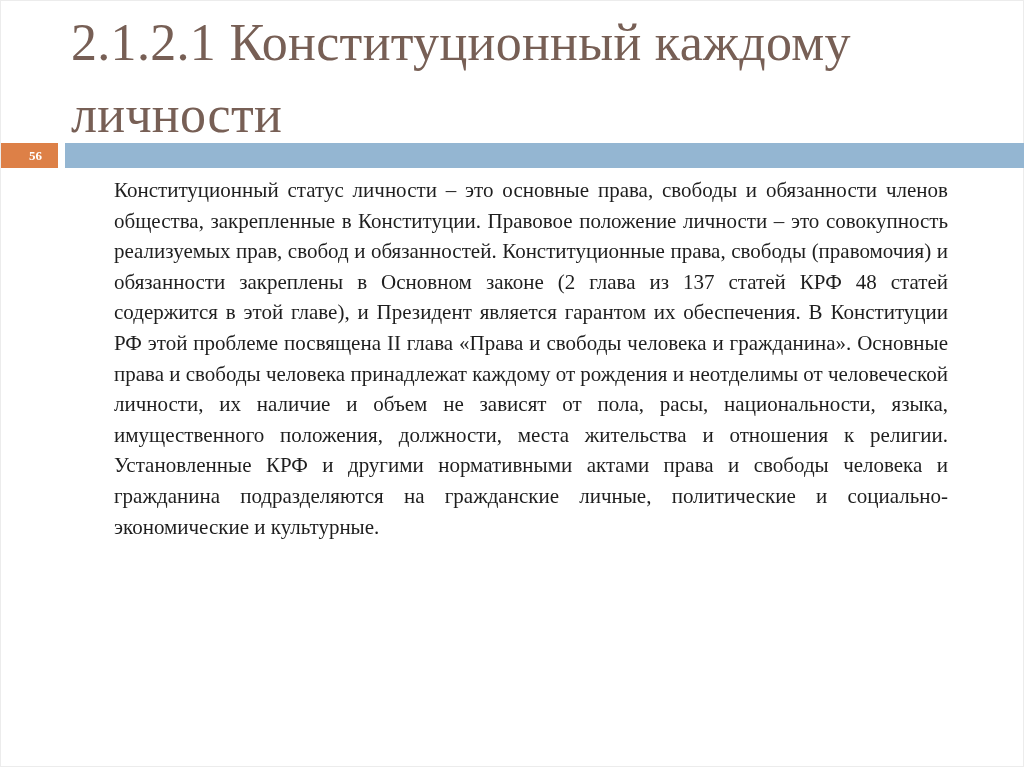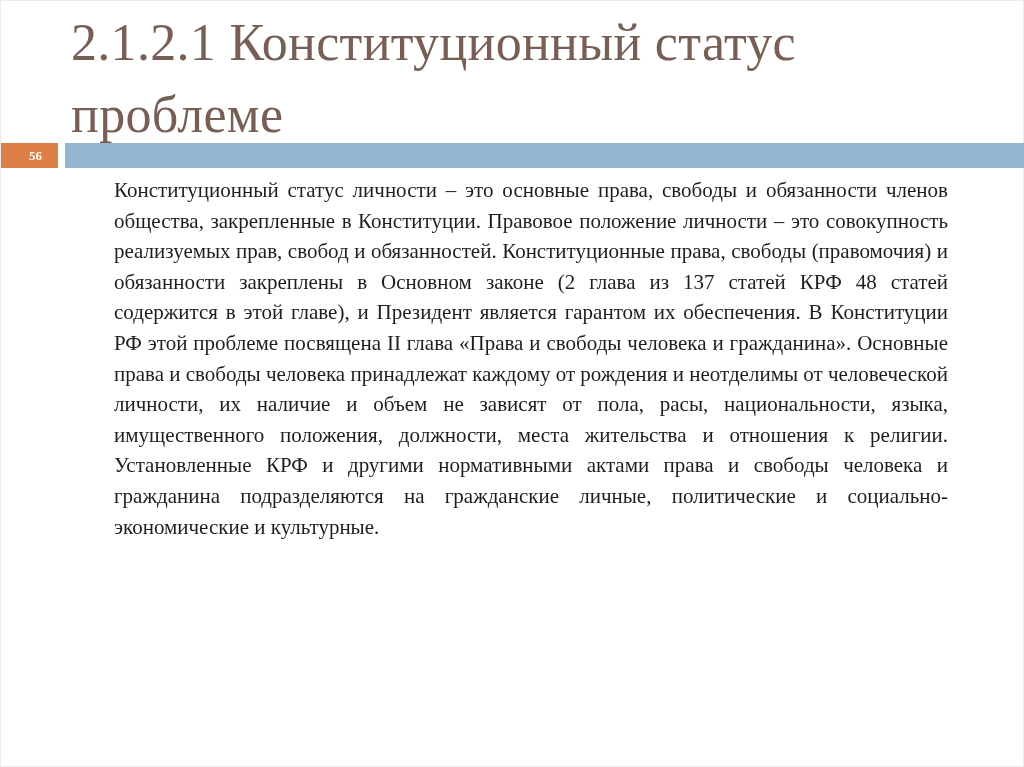--- a/index.html
+++ b/index.html
@@ -76,21 +76,21 @@
       color: #1e1e1e;
       text-align: justify;
       text-align-last: left;
     }
   </style>
 </head>
 <body>
 
 <div class="slide-frame">
 
-  <h1 class="slide-title">2.1.2.1 Конституционный статус проблеме</h1>
+  <h1 class="slide-title">2.1.2.1 Конституционный каждому личности</h1>
 
   <div class="header-bar">
     <div class="slide-number-box">56</div>
     <div class="accent-bar"></div>
   </div>
 
   <p class="body-text">Конституционный статус личности – это основные права, свободы и обязанности членов общества, закрепленные в Конституции. Правовое положение личности – это совокупность реализуемых прав, свобод и обязанностей. Конституционные права, свободы (правомочия) и обязанности закреплены в Основном законе (2 глава из 137 статей КРФ 48 статей содержится в этой главе), и Президент является гарантом их обеспечения. В Конституции РФ этой проблеме посвящена II глава «Права и свободы человека и гражданина». Основные права и свободы человека принадлежат каждому от рождения и неотделимы от человеческой личности, их наличие и объем не зависят от пола, расы, национальности, языка, имущественного положения, должности, места жительства и отношения к религии. Установленные КРФ и другими нормативными актами права и свободы человека и гражданина подразделяются на гражданские личные, политические и социально-экономические и культурные.</p>
 
 </div>
 

